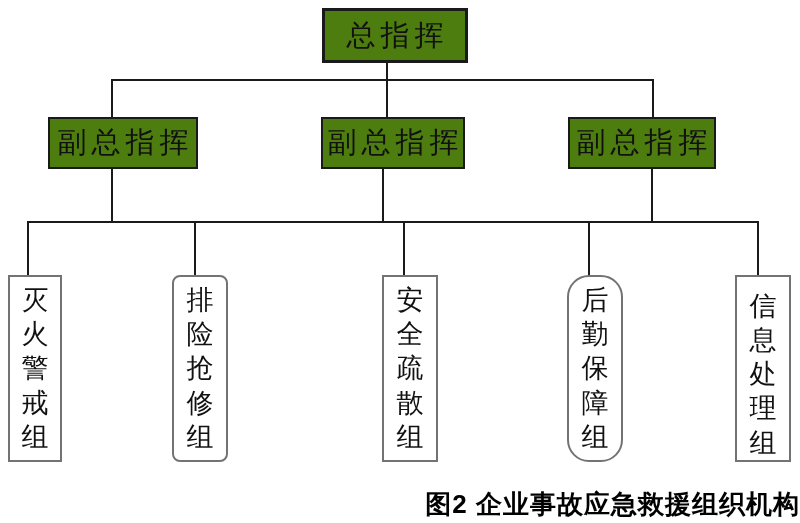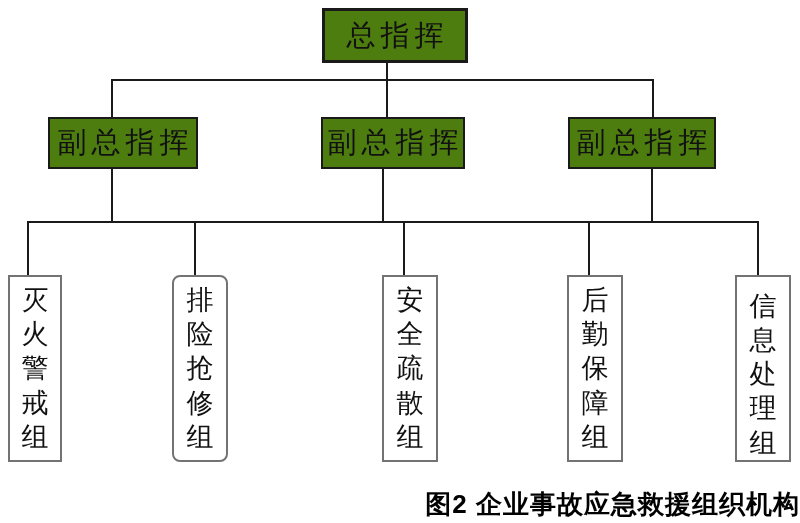--- a/index.html
+++ b/index.html
@@ -51,21 +51,21 @@
     border: 2px solid #737373;
     background: #ffffff;
     display: flex;
     align-items: center;
     justify-content: center;
     box-sizing: border-box;
   }
   .box-team-1 { left: 8px;   width: 54px; }
   .box-team-2 { left: 172px; width: 56px; border-radius: 8px; }
   .box-team-3 { left: 382px; width: 56px; }
-  .box-team-4 { left: 567px; width: 56px; }
+  .box-team-4 { left: 567px; width: 56px; border-radius: 22px; }
   .box-team-5 { left: 735px; width: 56px; align-items: flex-end; }
   .vtext {
     display: block;
     width: 1em;
     font-size: 27px;
     line-height: 1.27;
     text-align: center;
     word-break: break-all;
   }
   .caption {

